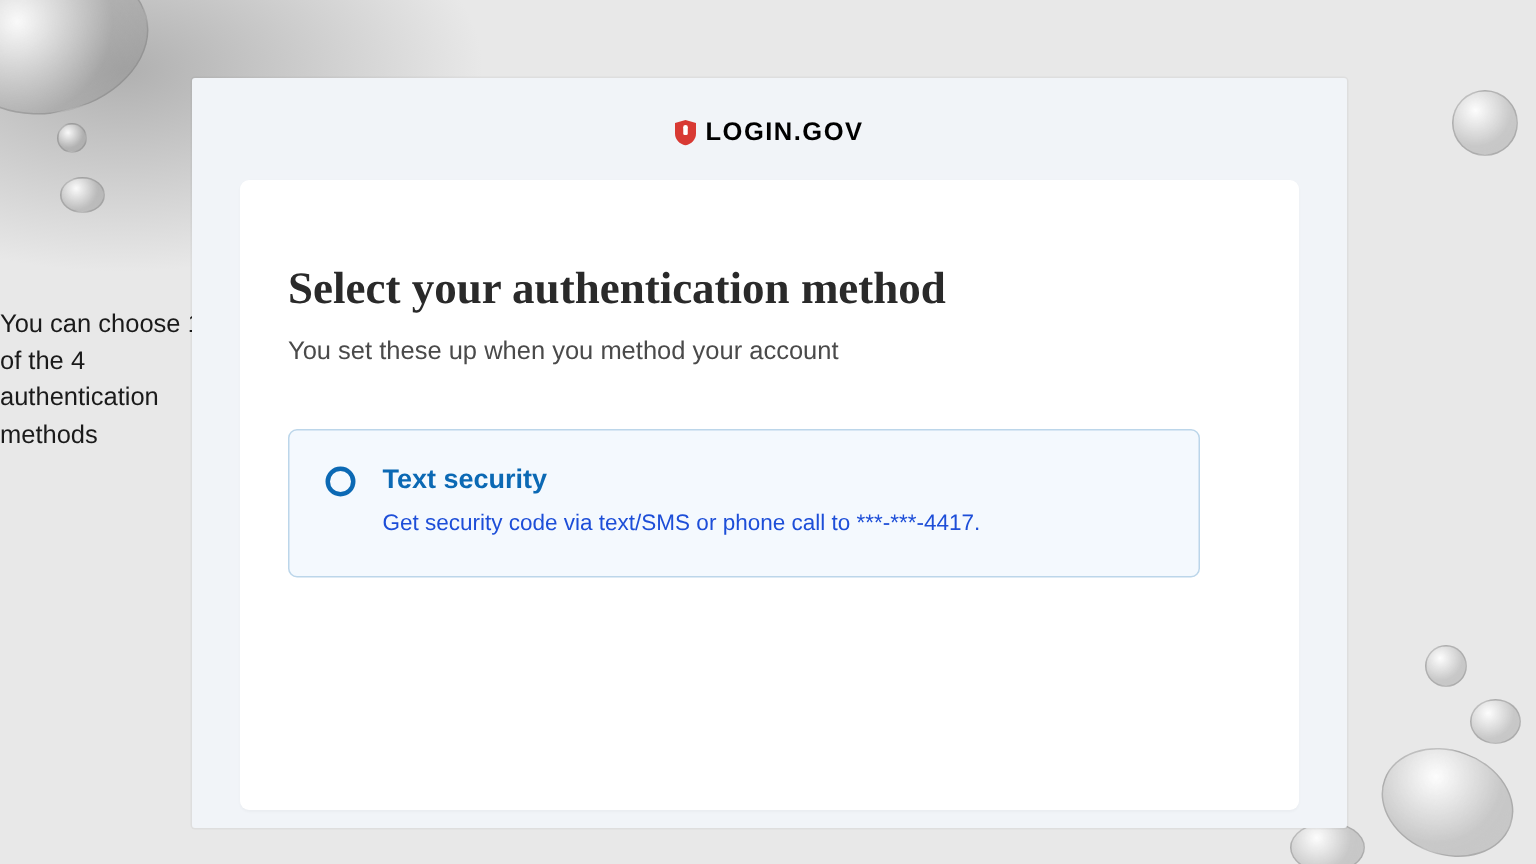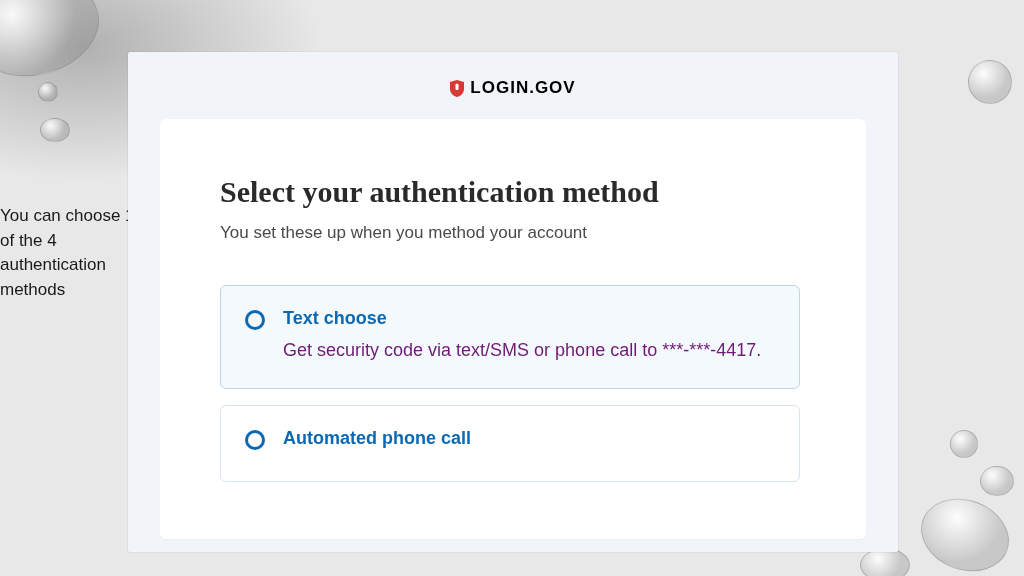--- a/index.html
+++ b/index.html
@@ -64,21 +64,21 @@
   .logo-shield {
     width: 14px;
     height: 17px;
     display: inline-block;
   }
 
   .card {
     background: #ffffff;
     margin: 0 32px;
     border-radius: 6px;
-    padding: 56px 66px 40px 60px;
+    padding: 56px 66px 40px 32px;
     box-shadow: 0 1px 2px rgba(0,0,0,0.03);
     height: 420px;
   }
 
   .page-title {
     font-family: Georgia, "Times New Roman", serif;
     font-weight: 700;
     font-size: 30px;
     color: #2a2a2a;
     margin-bottom: 14px;
@@ -114,22 +114,22 @@
     position: relative;
   }
   .option-body { flex: 1; }
   .option-title {
     font-size: 18px;
     font-weight: 700;
     color: #0b69b4;
     margin-bottom: 8px;
   }
   .option-desc {
-    font-size: 18px;
-    color: #701a75;
+    font-size: 15px;
+    color: #1d4ed8;
     line-height: 1.5;
   }
 
   
   .drop {
     position: absolute;
     border-radius: 50%;
     background: radial-gradient(circle at 35% 30%, rgba(255,255,255,0.9), rgba(140,140,140,0.35) 60%, rgba(100,100,100,0.25));
     border: 1px solid rgba(120,120,120,0.35);
   }
@@ -165,26 +165,20 @@
     </span>
   </div>
 
   <div class="card">
     <h1 class="page-title">Select your authentication method</h1>
     <p class="page-sub">You set these up when you method your account</p>
 
     <div class="option selected">
       <span class="radio"></span>
       <div class="option-body">
-        <div class="option-title">Text choose</div>
+        <div class="option-title">Text security</div>
         <div class="option-desc">Get security code via text/SMS or phone call to ***-***-4417.</div>
       </div>
     </div>
 
-    <div class="option">
-      <span class="radio"></span>
-      <div class="option-body">
-        <div class="option-title">Automated phone call</div>
-      </div>
-    </div>
 
   </div>
 </div>
 
 </body></html>

